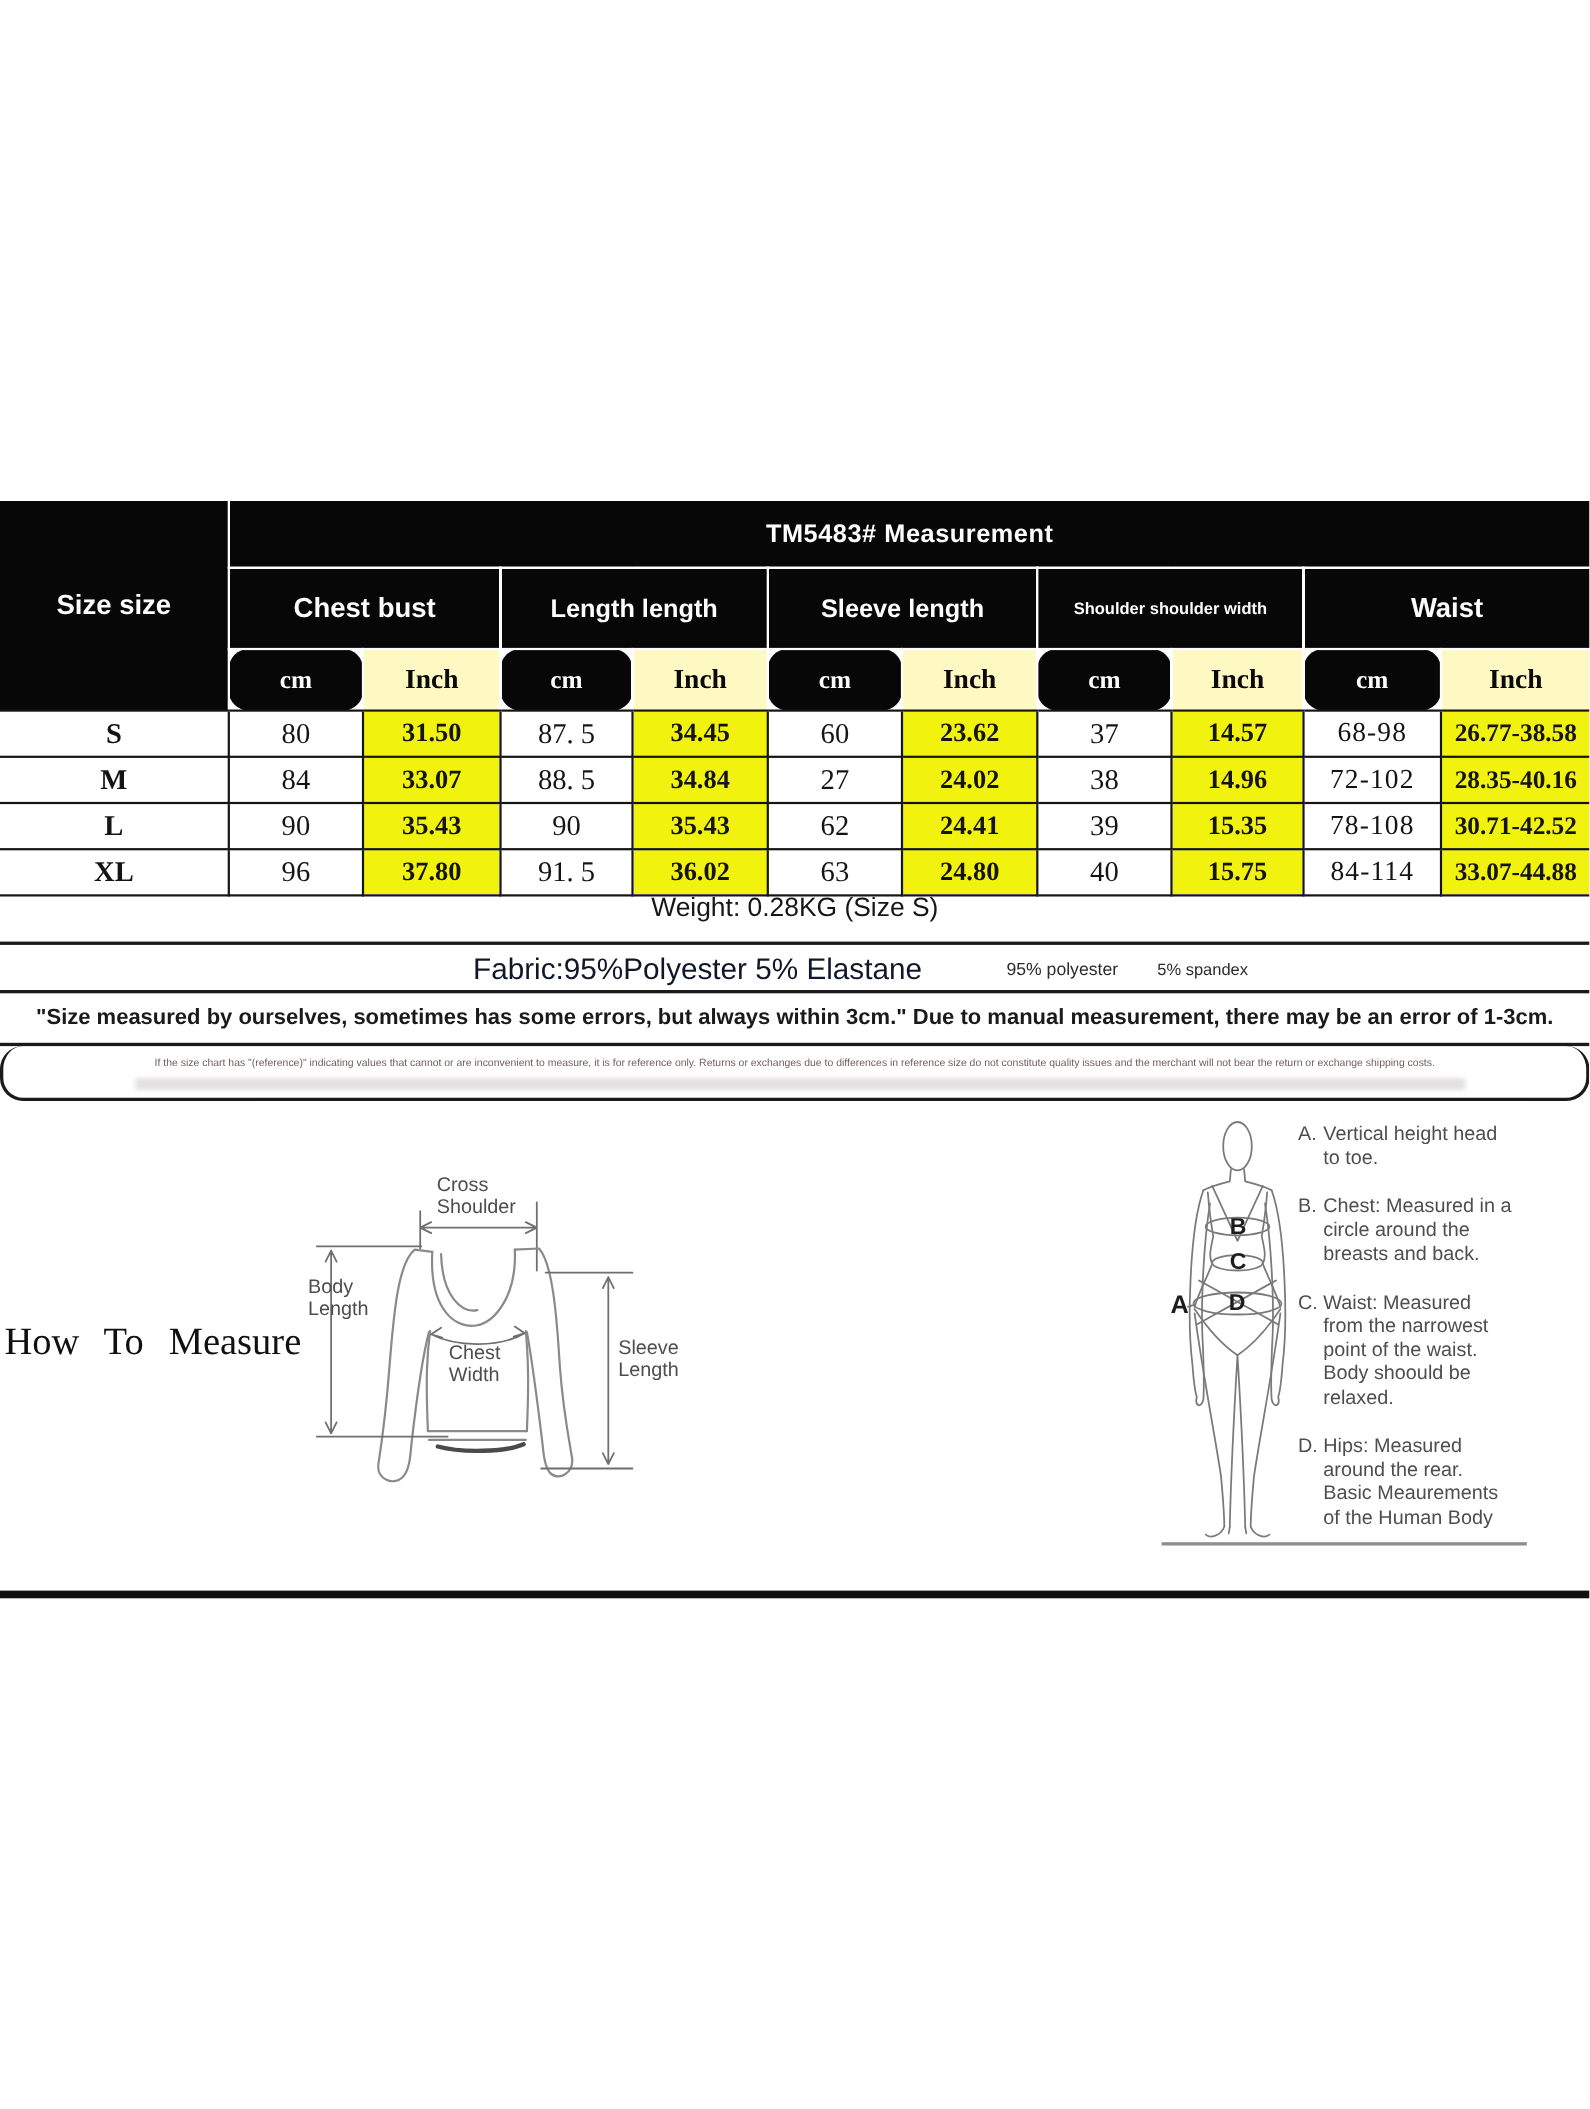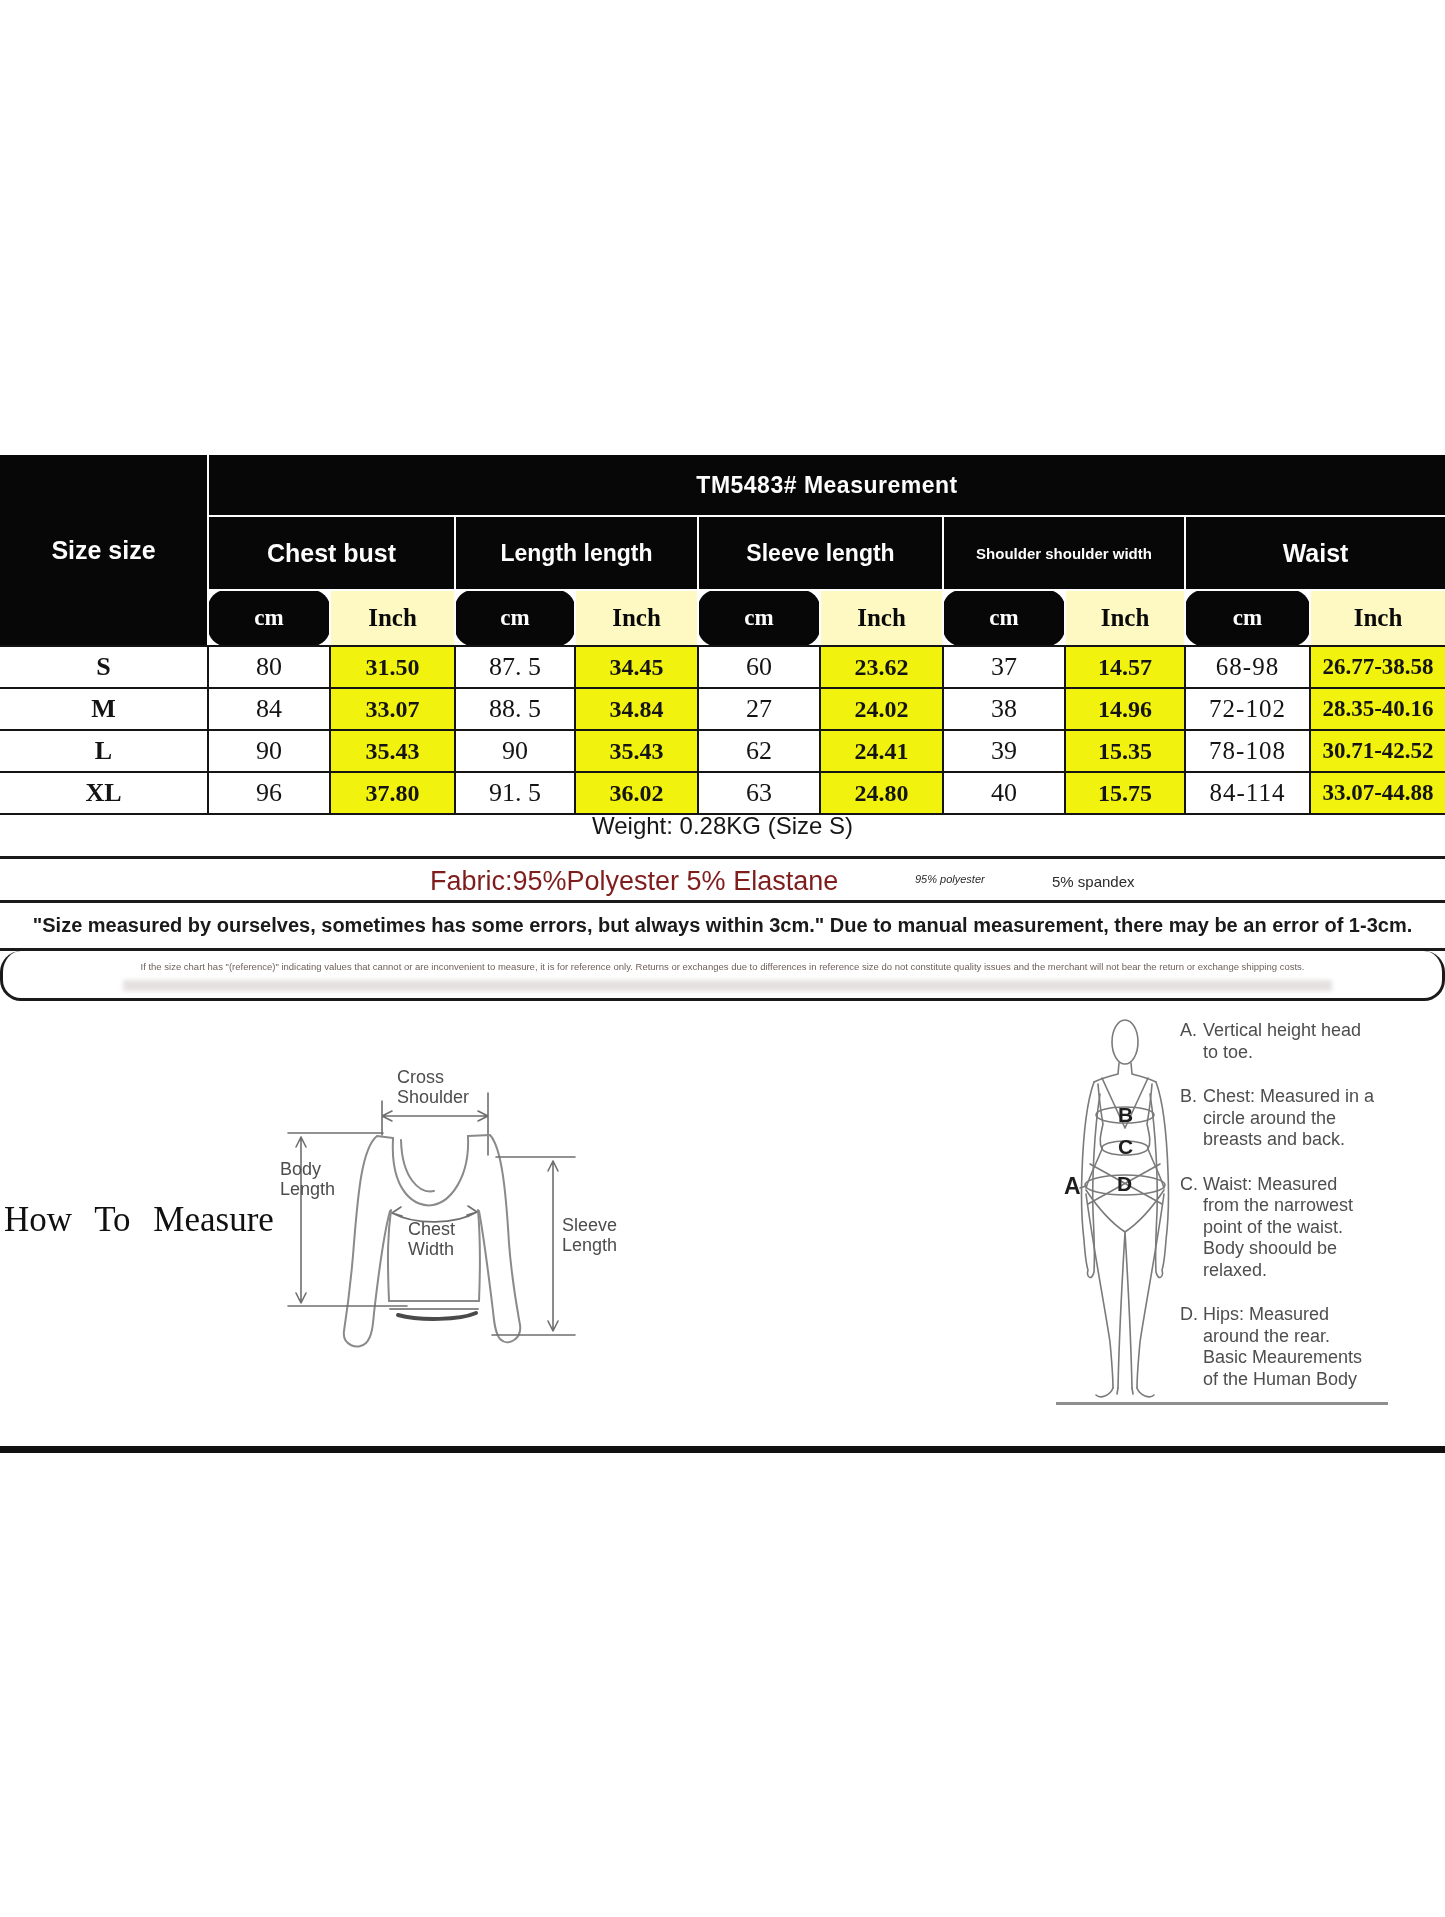--- a/index.html
+++ b/index.html
@@ -29,22 +29,22 @@
   .dc.cm{font-size:26px;}
   .dc.inch{background:#f2f20f;font-weight:700;font-size:24px;}
   .dc.wcm{font-size:25px;letter-spacing:1px;}
   .dc.win{font-size:23px;border-right:none;}
 
   
   .weight-row{top:814px;left:0;width:1445px;height:24px;display:flex;align-items:center;justify-content:center;
               font-size:24px;color:#161616;}
   .fabric-row{top:856px;left:0;width:1445px;height:47px;box-sizing:border-box;
               border-top:3px solid #1a1a1a;border-bottom:3px solid #1a1a1a;}
-  .fabric-main{position:absolute;left:430px;top:7px;font-size:27px;color:#7f1d1d;}
-  .fabric-sub1{position:absolute;left:915px;top:14px;font-size:11px;color:#2b2b2b;font-style:italic;}
+  .fabric-main{position:absolute;left:430px;top:7px;font-size:27px;color:#0f172a;}
+  .fabric-sub1{position:absolute;left:915px;top:14px;font-size:16px;color:#2b2b2b;}
   .fabric-sub2{position:absolute;left:1052px;top:14px;font-size:15px;color:#2b2b2b;}
   .note-row{top:903px;left:0;width:1445px;height:48px;box-sizing:border-box;border-bottom:3px solid #1a1a1a;
             display:flex;align-items:center;justify-content:center;font-size:20px;font-weight:600;color:#1a1a1a;}
   .fineprint-row{top:951px;left:0;width:1445px;height:50px;box-sizing:border-box;
                  border-bottom:3px solid #1a1a1a;border-left:3px solid #1a1a1a;border-right:3px solid #1a1a1a;border-radius:21px;}
   .fineprint-text{position:absolute;left:0;right:0;top:10px;text-align:center;font-size:9.5px;color:#70605c;}
   .smudge{position:absolute;left:120px;right:110px;top:29px;height:11px;background:#b9b0ae;opacity:.38;filter:blur(2px);}
 
   
   .htm-heading{left:4px;top:1200px;font-family:"Liberation Serif",serif;font-size:35px;color:#101010;

